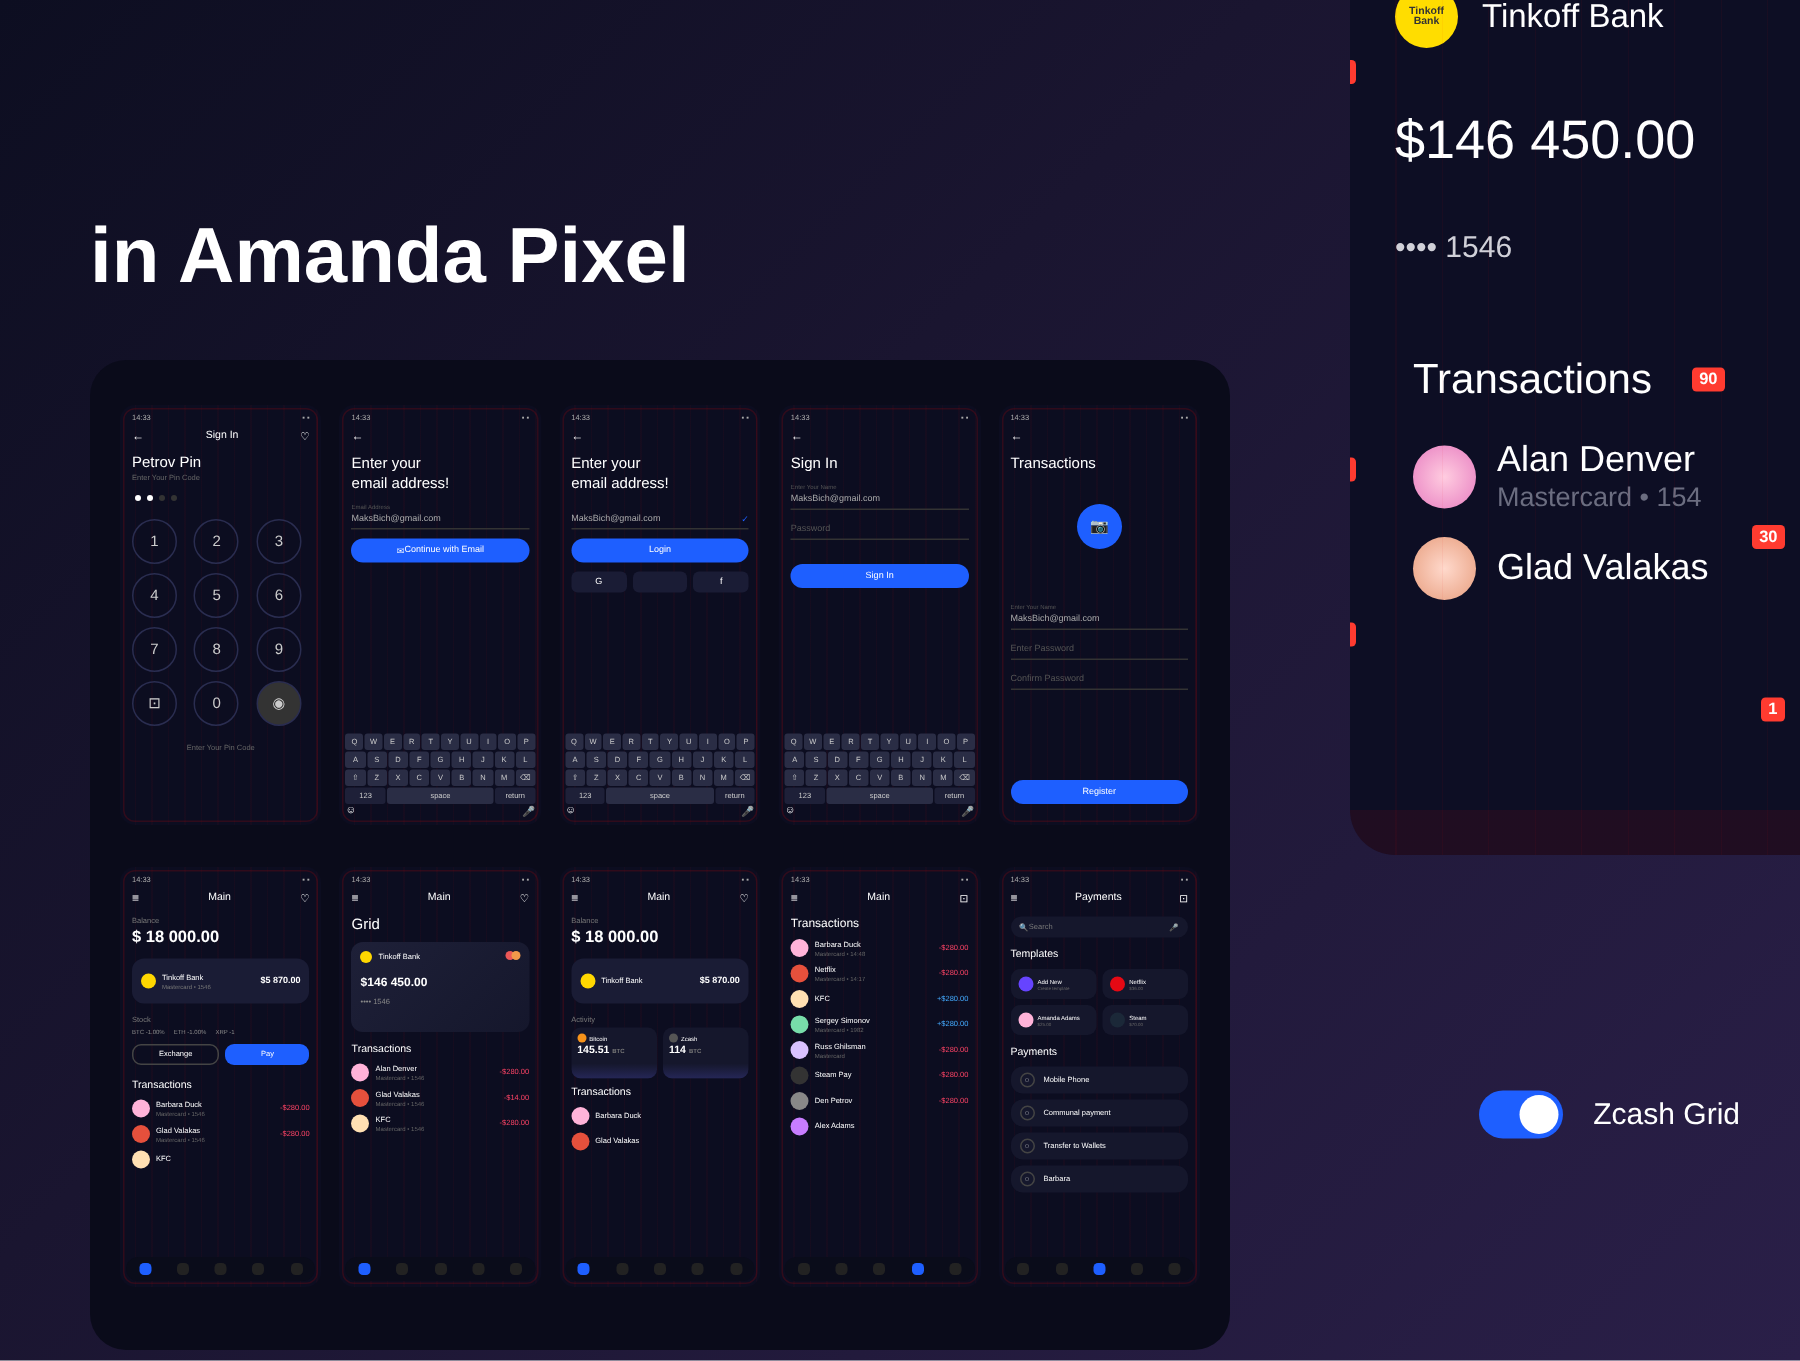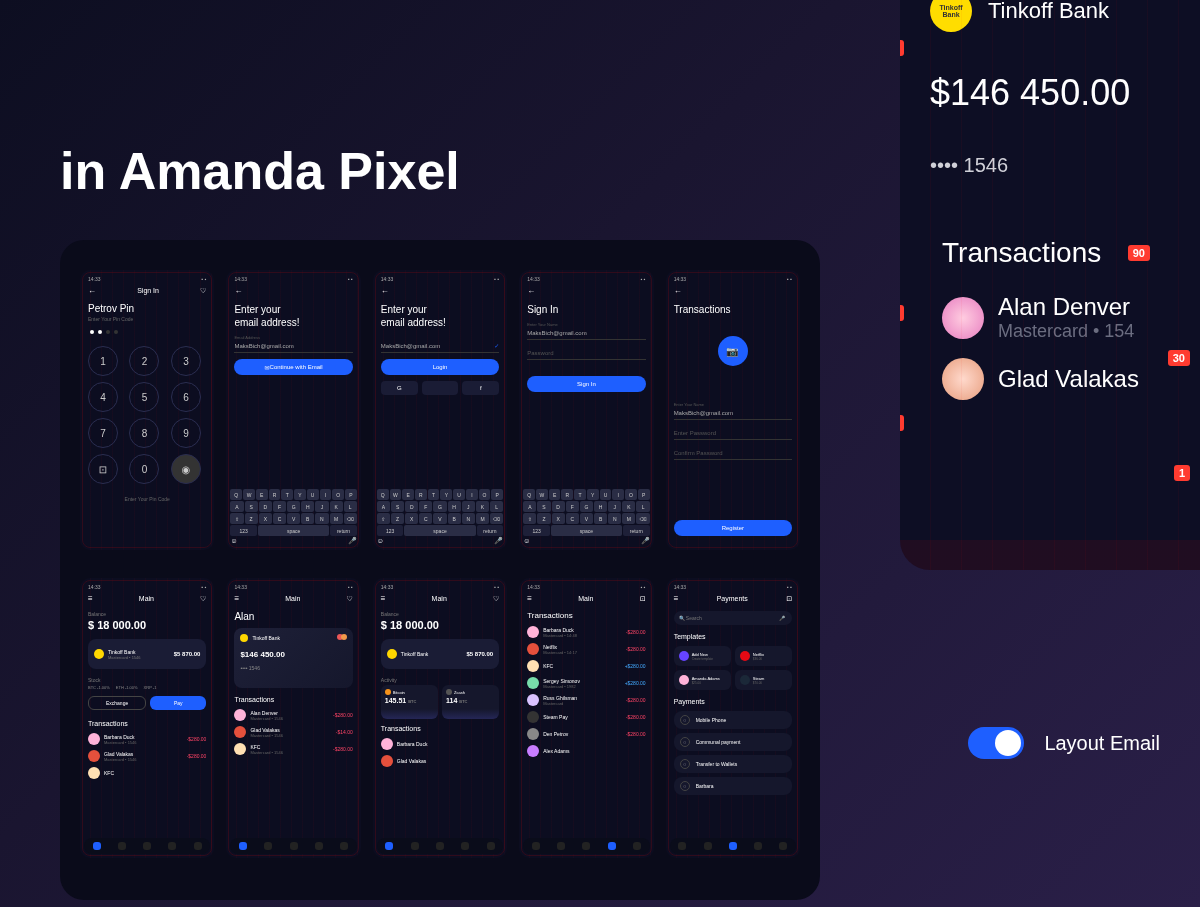--- a/index.html
+++ b/index.html
@@ -452,21 +452,21 @@
     <div class="phone-screen">
       <div class="statusbar">
           <span>14:33</span>
           <span>▪ ▪</span>
         </div>
       <div class="screen-header">
           <span class="back-arrow">≡</span>
           <span class="screen-title">Main</span>
           <span class="bell">♡</span>
         </div>
-      <div class="cards-title">Alan</div>
+      <div class="cards-title">Grid</div>
       <div class="big-card">
         <div class="bank-row">
             <div class="circ"></div>
             <span>Tinkoff Bank</span>
           </div>
         <div class="amt">$146 450.00</div>
         <div class="num">•••• 1546</div>
         <div class="mc">
             <span></span>
             <span></span>
@@ -766,15 +766,15 @@
         <div class="tname">Glad Valakas</div>
       </div>
   </div>
 </div>
 
 <div class="toggles">
   <div class="toggle-row">
     <div class="toggle">
         <div class="knob"></div>
       </div>
-    <div class="toggle-label">Layout Email</div>
+    <div class="toggle-label">Zcash Grid</div>
   </div>
 </div>
 
 </body></html>

